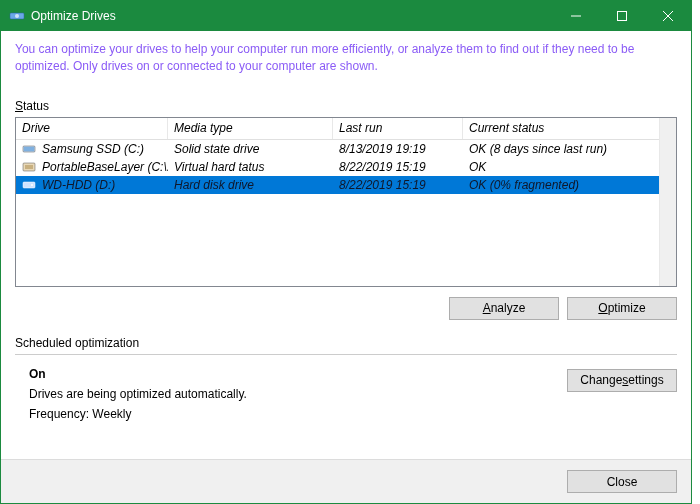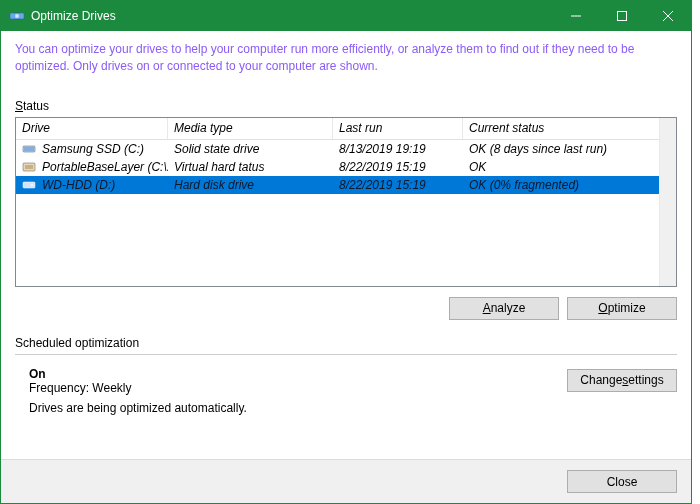--- a/index.html
+++ b/index.html
@@ -24,21 +24,21 @@
   .col-media { width: 165px; }
   .col-last  { width: 130px; }
   .col-status{ flex: 1; }
   .drive-icon { width: 16px; height: 12px; margin-right: 4px; display:inline-block; }
   .btn-row { display: flex; justify-content: flex-end; gap: 8px; margin-top: 10px; }
   .btn { width: 110px; height: 23px; background: #e1e1e1; border: 1px solid #adadad; font-size: 12px; display:flex; align-items:center; justify-content:center; }
   .btn .u { text-decoration: underline; }
   .sched-label { margin-top: 16px; margin-bottom: 4px; }
   .sched-box { border-top: 1px solid #ccc; padding-top: 12px; display:flex; }
   .sched-left { flex:1; padding-left: 14px; }
-  .sched-left .on { font-weight: 600; }
+  .sched-left .on { font-weight: 600; margin-bottom: 6px; }
   .sched-left .line { margin-bottom: 6px; }
   .sched-right { padding-top: 2px; }
   .footer { border-top: 1px solid #dcdcdc; background: #f0f0f0; height: 44px; display:flex; align-items:center; justify-content:flex-end; padding: 0 14px; }
   .scrollbar-stub { width: 17px; background: #f0f0f0; border-left:1px solid #e8e8e8; }
 </style>
 </head>
 <body>
 
 <div class="window">
   <div class="titlebar">
@@ -132,22 +132,22 @@
           <span></span>
           <span class="u">O</span>
           <span>ptimize</span>
         </div>
     </div>
 
     <div class="sched-label">Scheduled optimization</div>
     <div class="sched-box">
       <div class="sched-left">
         <div class="on">On</div>
+        <div class="line">Drives are being optimized automatically.</div>
         <div class="line">Frequency: Weekly</div>
-        <div class="line">Drives are being optimized automatically.</div>
       </div>
       <div class="sched-right">
         <div class="btn">
             <span>Change </span>
             <span class="u">s</span>
             <span>ettings</span>
           </div>
       </div>
     </div>
   </div>

